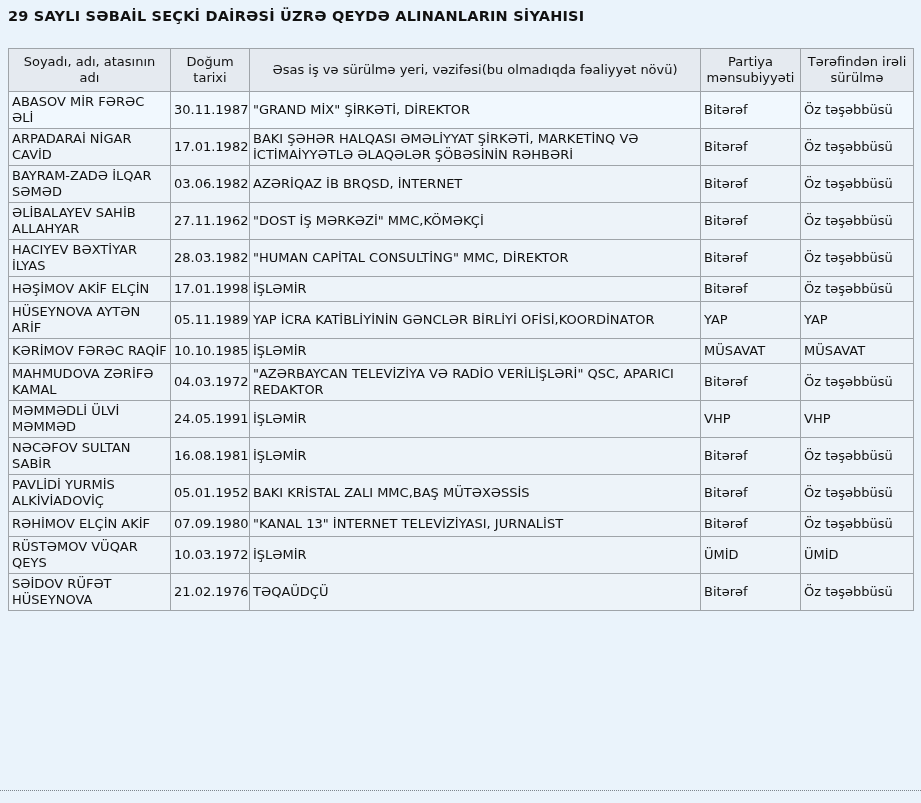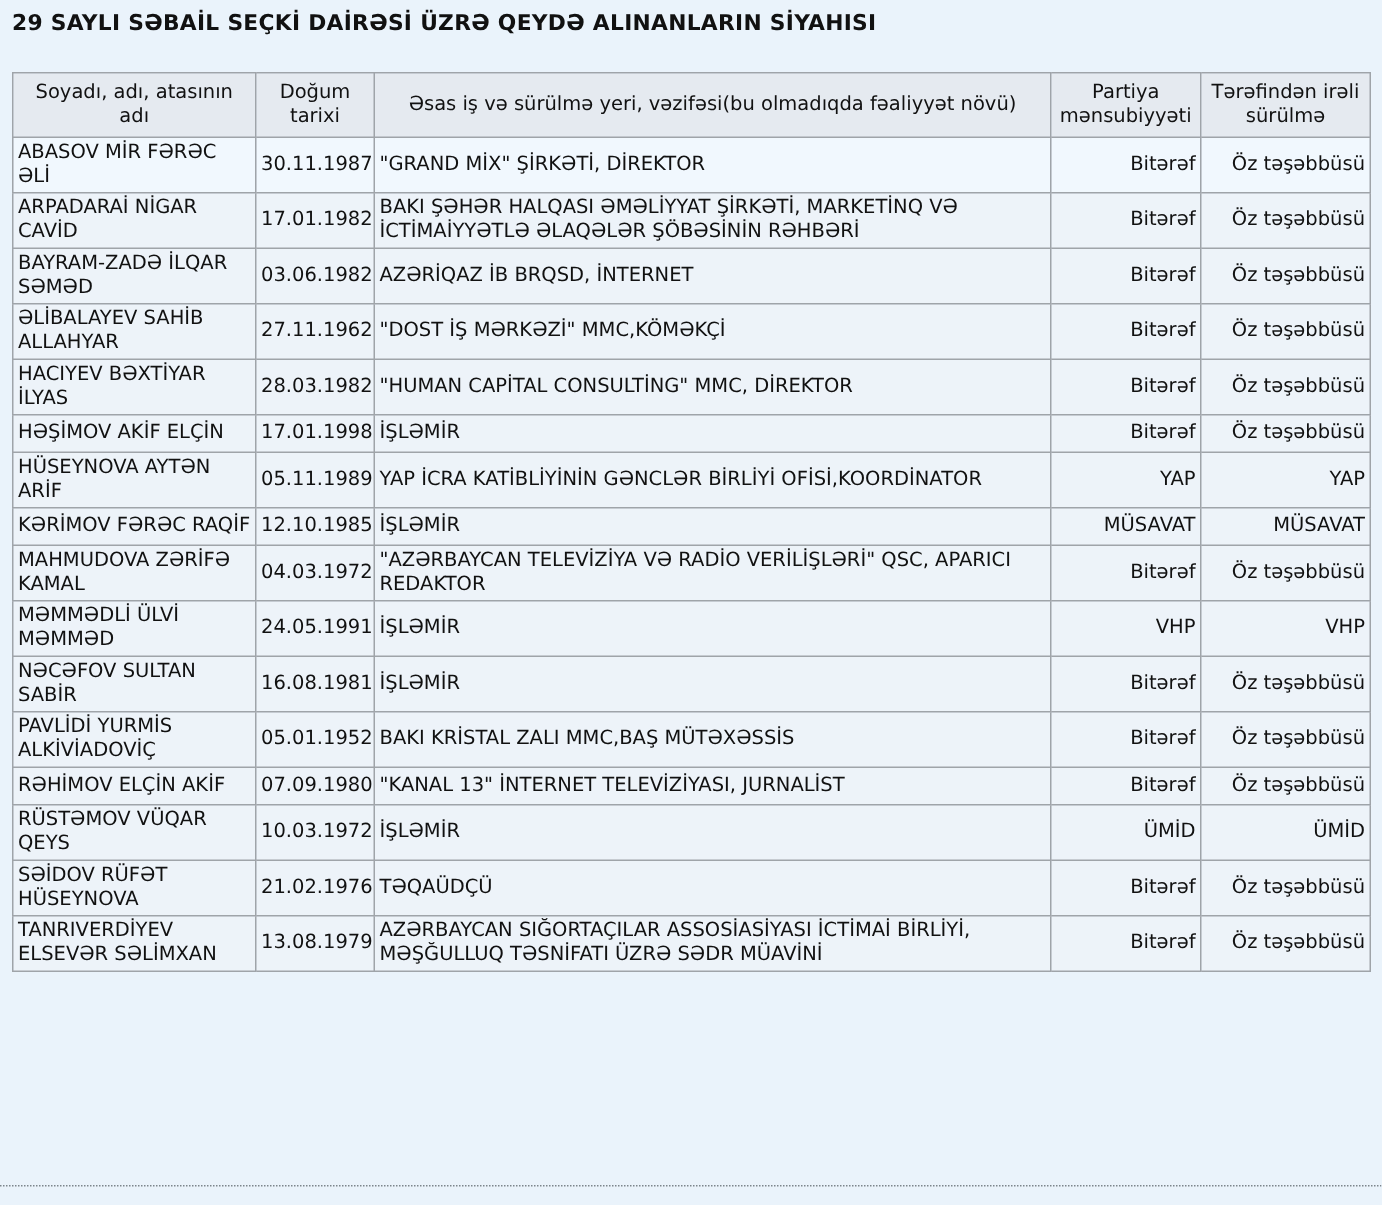--- a/index.html
+++ b/index.html
@@ -44,21 +44,21 @@
     height: 38px;
   }
   table.reg-table td {
     background: var(--row-bg, #edf3f9);
     height: 20px;
   }
   table.reg-table tbody tr:first-child td {
     background: var(--first-row-bg, #f1f8fe);
   }
   td.c-date, td.c-party, td.c-nom {
-    text-align: right;
+    text-align: left;
   }
   td.c-name, td.c-work {
     text-align: left;
   }
   .bottom-divider {
     position: absolute;
     left: 0;
     right: 0;
     bottom: 12px;
     border-top: 1px dotted #7d858c;
@@ -134,21 +134,21 @@
         </tr>
         <tr>
           <td class="c-name">HÜSEYNOVA AYTƏN ARİF</td>
           <td class="c-date">05.11.1989</td>
           <td class="c-work">YAP İCRA KATİBLİYİNİN GƏNCLƏR BİRLİYİ OFİSİ,KOORDİNATOR</td>
           <td class="c-party">YAP</td>
           <td class="c-nom">YAP</td>
         </tr>
         <tr>
           <td class="c-name">KƏRİMOV FƏRƏC RAQİF</td>
-          <td class="c-date">12.10.1985</td>
+          <td class="c-date">10.10.1985</td>
           <td class="c-work">İŞLƏMİR</td>
           <td class="c-party">MÜSAVAT</td>
           <td class="c-nom">MÜSAVAT</td>
         </tr>
         <tr>
           <td class="c-name">MAHMUDOVA ZƏRİFƏ KAMAL</td>
           <td class="c-date">04.03.1972</td>
           <td class="c-work">"AZƏRBAYCAN TELEVİZİYA VƏ RADİO VERİLİŞLƏRİ" QSC, APARICI REDAKTOR</td>
           <td class="c-party">Bitərəf</td>
           <td class="c-nom">Öz təşəbbüsü</td>
@@ -188,25 +188,18 @@
           <td class="c-party">ÜMİD</td>
           <td class="c-nom">ÜMİD</td>
         </tr>
         <tr>
           <td class="c-name">SƏİDOV RÜFƏT HÜSEYNOVA</td>
           <td class="c-date">21.02.1976</td>
           <td class="c-work">TƏQAÜDÇÜ</td>
           <td class="c-party">Bitərəf</td>
           <td class="c-nom">Öz təşəbbüsü</td>
         </tr>
-        <tr>
-          <td class="c-name">TANRIVERDİYEV ELSEVƏR SƏLİMXAN</td>
-          <td class="c-date">13.08.1979</td>
-          <td class="c-work">AZƏRBAYCAN SIĞORTAÇILAR ASSOSİASİYASI İCTİMAİ BİRLİYİ, MƏŞĞULLUQ TƏSNİFATI ÜZRƏ SƏDR MÜAVİNİ</td>
-          <td class="c-party">Bitərəf</td>
-          <td class="c-nom">Öz təşəbbüsü</td>
-        </tr>
       </tbody>
   </table>
 
   <div class="bottom-divider"></div>
 
 </div>
 
 </body></html>

